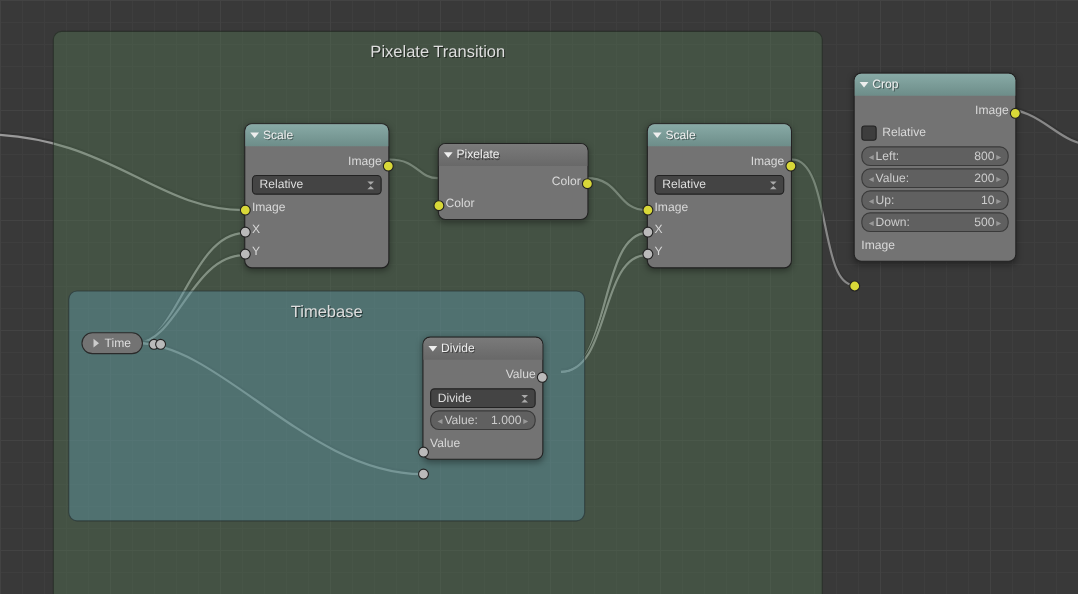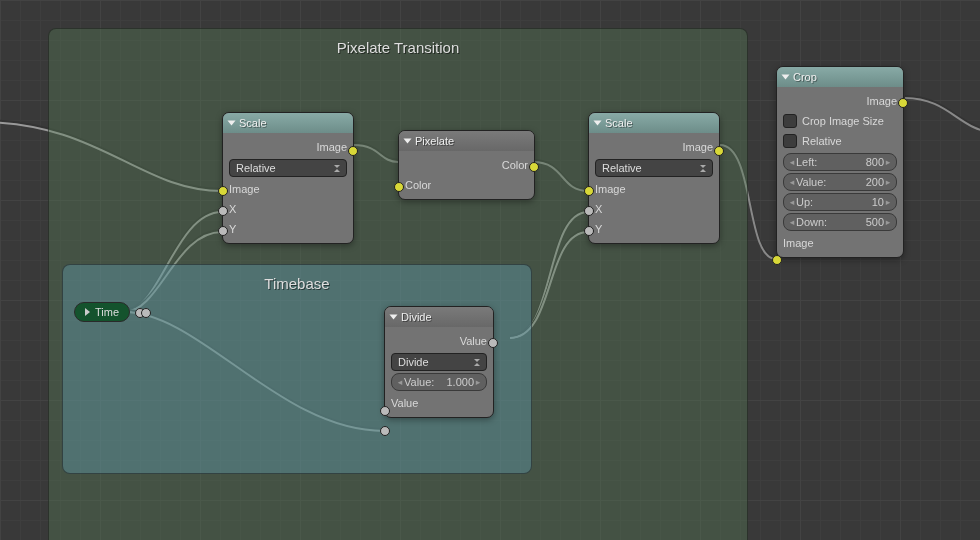--- a/index.html
+++ b/index.html
@@ -20,21 +20,21 @@
 .seldbl{display:flex;flex-direction:column;gap:1px}
 .seldbl span{width:6px;height:3px;border-top:3px solid #aaa;border-left:3px solid transparent;border-right:3px solid transparent}
 .seldbl span:last-child{transform:rotate(180deg)}
 .numfield{background:#606060;border:1px solid #3a3a3a;border-radius:8px;height:18px;display:flex;align-items:center;justify-content:space-between;padding:0 4px;color:#ccc;margin:2px 0;font-size:11px}
 .numfield .arr{color:#999;font-size:9px;flex:0 0 8px;text-align:center}
 .checkbox{width:14px;height:14px;background:#3d3d3d;border:1px solid #222;border-radius:3px;margin-right:5px;flex-shrink:0}
 .sock{position:absolute;width:10px;height:10px;border-radius:50%;border:1px solid #222}
 .sy{background:#d8d838}
 .sg{background:#bababa}
 svg.wires{position:absolute;inset:0;pointer-events:none}
-.pill{position:absolute;background:#14532d;border:1px solid #2a2a2a;border-radius:10px;padding:3px 10px;font-size:11px;color:#ddd;display:flex;align-items:center}
+.pill{position:absolute;background:#737373;border:1px solid #2a2a2a;border-radius:10px;padding:3px 10px;font-size:11px;color:#ddd;display:flex;align-items:center}
 .ptri{display:inline-block;border-left:5px solid #ccc;border-top:4px solid transparent;border-bottom:4px solid transparent;margin-right:5px}
 </style>
 </head>
 <body>
 
 <div class="grid"></div>
 <div class="gridmajor"></div>
 
 <svg class="wires" width="980" height="540">
   <defs>
@@ -149,32 +149,28 @@
     <div class="row">
         <span>Y</span>
       </div>
   </div>
   <div class="sock sy" style="right:-5px;top:33px"></div>
   <div class="sock sy" style="left:-5px;top:73px"></div>
   <div class="sock sg" style="left:-5px;top:93px"></div>
   <div class="sock sg" style="left:-5px;top:113px"></div>
 </div>
 
-<div class="node" style="left:776px;top:66px;width:128px">
+<div class="node" style="left:776px;top:66px;width:148px">
   <div class="nhead">
       <span class="tri"></span>
       <span>Crop</span>
     </div>
   <div class="nbody">
     <div class="row r">
         <span>Image</span>
-      </div>
-    <div class="row">
-        <span class="checkbox"></span>
-        <span>Crop Image Size</span>
       </div>
     <div class="row">
         <span class="checkbox"></span>
         <span>Relative</span>
       </div>
     <div class="numfield">
         <span class="arr">◂</span>
         <span>Left:</span>
         <span style="margin-left:auto">800</span>
         <span class="arr">▸</span>

